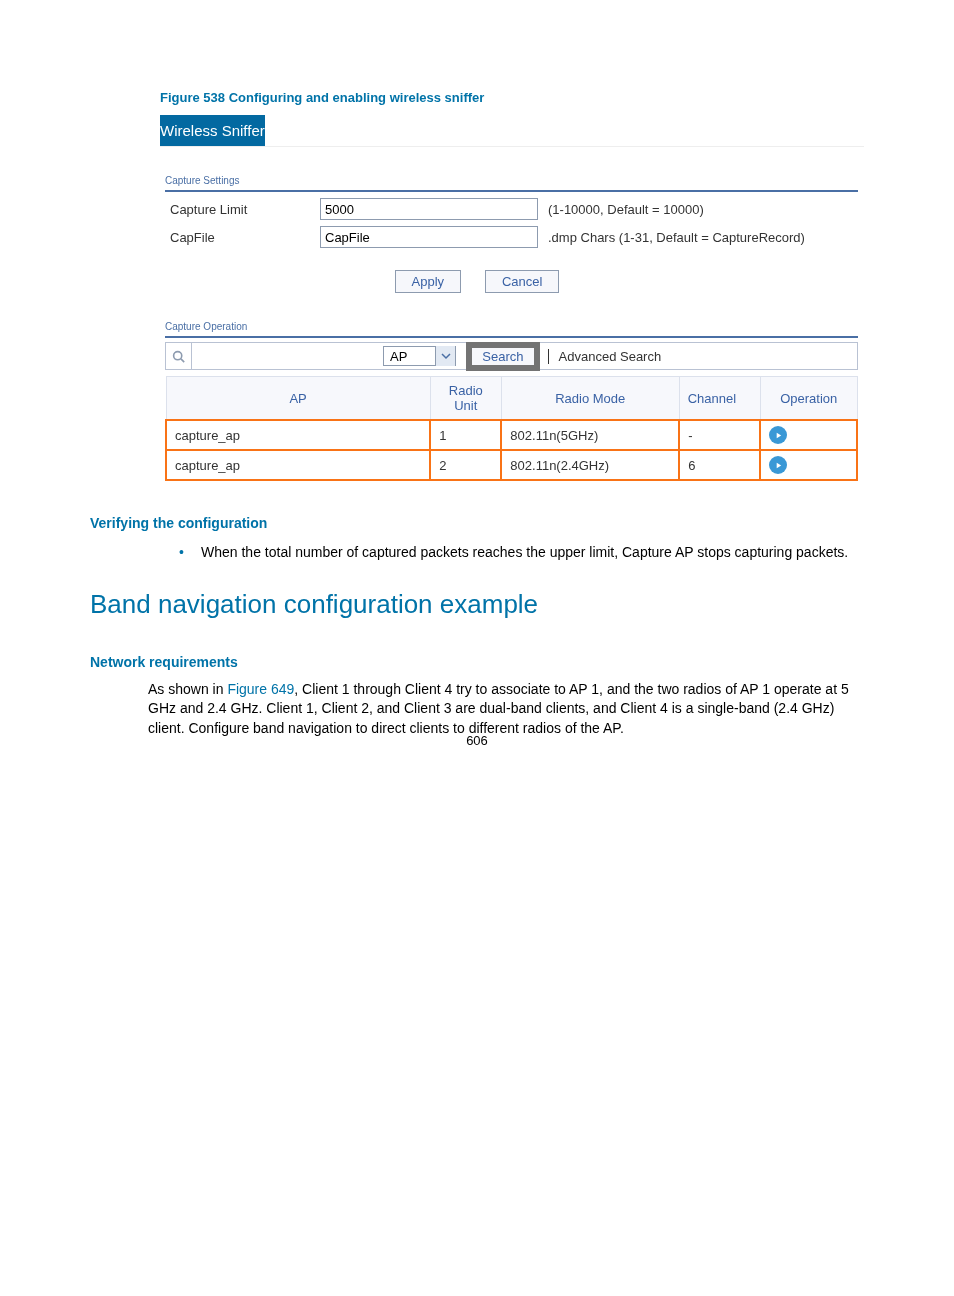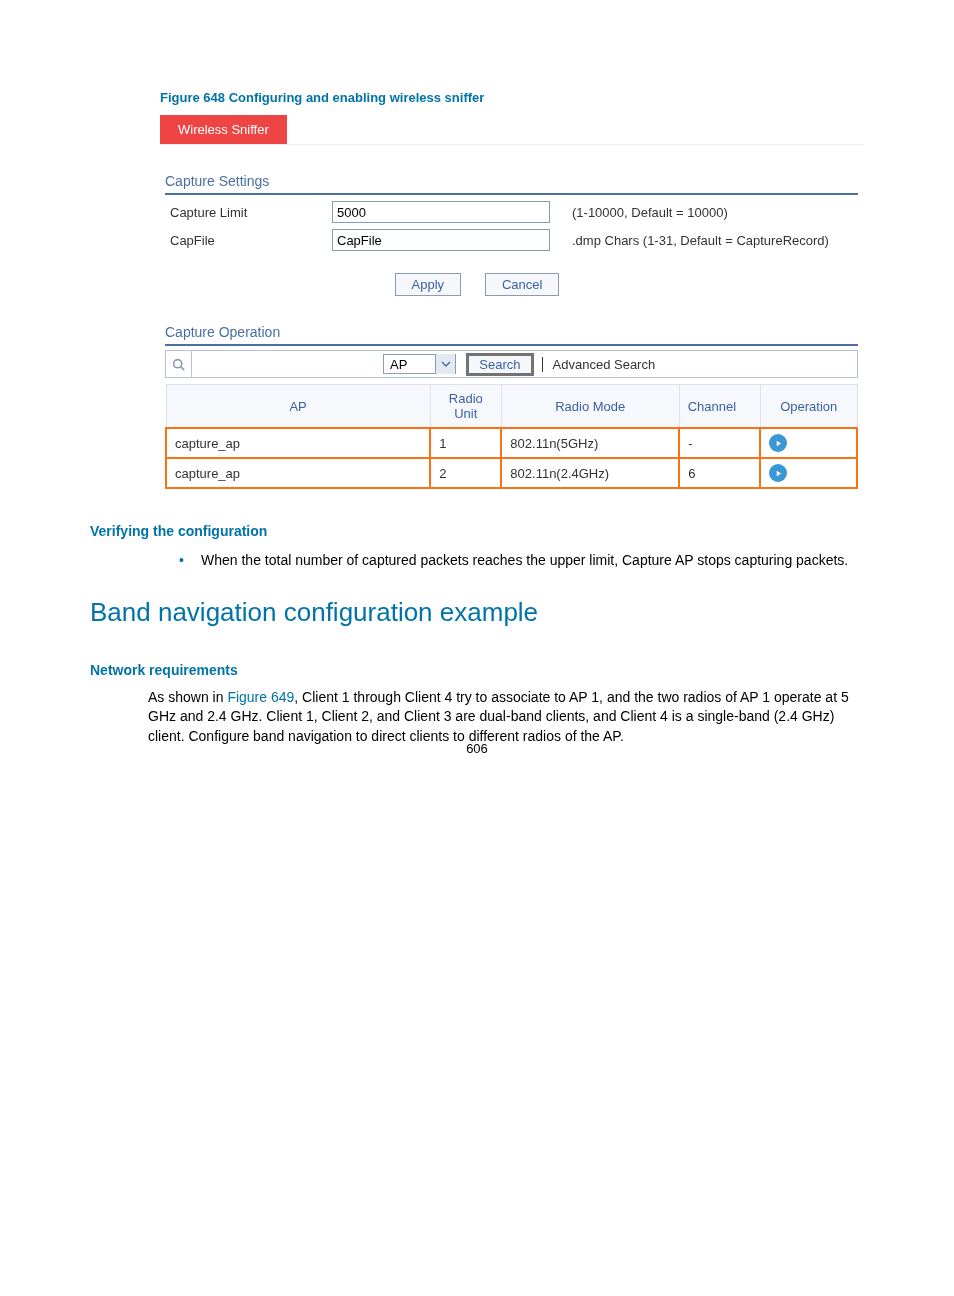--- a/index.html
+++ b/index.html
@@ -14,39 +14,38 @@
     }
     .fig-caption {
       color: #0073a8;
       font-weight: bold;
       font-size: 13px;
       margin-left: 70px;
       margin-bottom: 10px;
     }
     .tab-row { margin-left: 70px; display: flex; border-bottom: 1px solid #eee; }
     .tab {
-      background: #ef4444;
+      background: #0369a1;
       color: #fff;
-      padding: 7px 18px;
-      font-size: 13px;
+      padding: 7px 0;
+      font-size: 15px;
     }
     .section-title {
       color: #4a6fa5;
-      font-size: 14px;
+      font-size: 10px;
       margin: 28px 0 4px 75px;
       padding-bottom: 4px;
       border-bottom: 2px solid #4a6fa5;
       width: 693px;
     }
     .settings-row {
       display: flex;
       align-items: center;
       margin: 6px 0 6px 80px;
       font-size: 13px;
-      gap: 12px;
     }
     .settings-label { width: 150px; color: #333; }
     .settings-input {
       width: 218px;
       border: 1px solid #8d9baf;
       padding: 2px 4px;
       font-size: 13px;
       height: 22px;
     }
     .settings-hint { margin-left: 10px; color: #333; }
@@ -78,21 +77,21 @@
       display: flex; align-items: center; border: 1px solid #8d9baf;
       height: 20px; margin: 0 10px;
     }
     .dropdown-text { padding: 0 28px 0 6px; font-size: 13px; }
     .dropdown-chev {
       background: #e2e9f3; border-left: 1px solid #8d9baf;
       width: 20px; height: 20px; display: flex; align-items: center; justify-content: center;
       color: #4a6fa5;
     }
     .search-btn {
-      border: 3px solid #737373; background: #f6f7fb; color: #3a62a5;
+      border: 6px solid #737373; background: #f6f7fb; color: #3a62a5;
       padding: 1px 10px; font-size: 13px; cursor: pointer;
     }
     .adv-search {
       color: #333; font-size: 13px; padding-left: 10px; margin-left: 8px;
       border-left: 1px solid #333; cursor: pointer;
     }
     table {
       border-collapse: collapse;
       width: 693px;
       margin-left: 75px;
@@ -154,21 +153,21 @@
       position: absolute;
       bottom: 30px;
       left: 0; right: 0;
       text-align: center;
       font-size: 13px;
     }
   </style>
 </head>
 <body>
 
-<div class="fig-caption">Figure 648 Configuring and enabling wireless sniffer</div>
+<div class="fig-caption">Figure 538 Configuring and enabling wireless sniffer</div>
 
 <div class="tab-row">
   <div class="tab">Wireless Sniffer</div>
 </div>
 
 <div class="section-title">Capture Settings</div>
 
 <div class="settings-row">
   <div class="settings-label">Capture Limit</div>
   <input class="settings-input" value="5000" style="">

